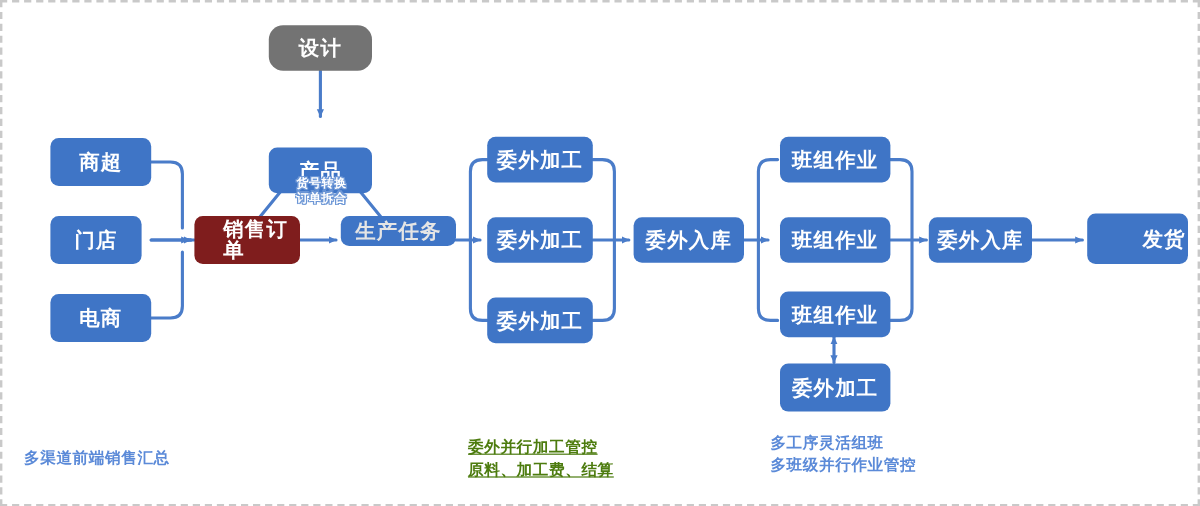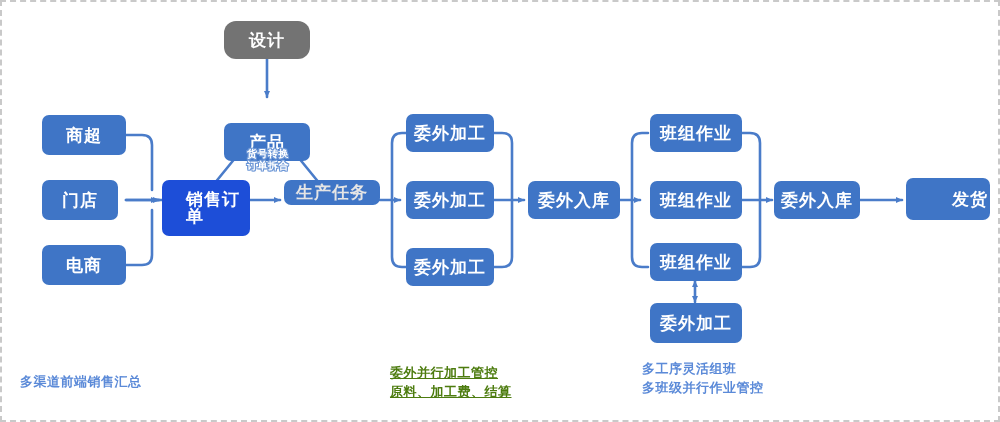--- a/index.html
+++ b/index.html
@@ -160,21 +160,21 @@
       <path d="M858,198 H900" marker-end="url(#ah)"></path>
     </g>
   </svg>
 
   <div class="node" style="left: 40px; top: 113px; width: 84px; height: 40px; background: rgb(63, 117, 198); color: rgb(255, 255, 255);">商超</div>
 
   <div class="node" style="left: 40px; top: 178px; width: 76px; height: 40px; background: rgb(63, 117, 198); color: rgb(255, 255, 255);">门店</div>
 
   <div class="node" style="left: 40px; top: 243px; width: 84px; height: 40px; background: rgb(63, 117, 198); color: rgb(255, 255, 255);">电商</div>
 
-  <div class="node" style="left: 160px; top: 178px; width: 88px; height: 56px; background: #1d4ed8; color: rgb(255, 255, 255); padding-left: 24px;">销售订单</div>
+  <div class="node" style="left: 160px; top: 178px; width: 88px; height: 40px; background: #7f1d1d; color: rgb(255, 255, 255); padding-left: 24px;">销售订单</div>
 
   <div class="node" style="left: 222px; top: 19px; width: 86px; height: 38px; background: #737373; color: rgb(255, 255, 255); border-radius: 12px;">设计</div>
 
   <div class="node" style="left: 222px; top: 89px; width: 86px; height: 38px; background: rgb(63, 117, 198); color: rgb(255, 255, 255); margin-top: 32px;">产品</div>
 
   <div class="node" style="left: 282px; top: 178px; width: 96px; height: 25px; background: rgb(63, 117, 198); color: #e5e5e5;">生产任务</div>
 
   <div class="node" style="left: 404px; top: 112px; width: 88px; height: 38px; background: rgb(63, 117, 198); color: rgb(255, 255, 255);">委外加工</div>
 
   <div class="node" style="left: 404px; top: 179px; width: 88px; height: 38px; background: rgb(63, 117, 198); color: rgb(255, 255, 255);">委外加工</div>

